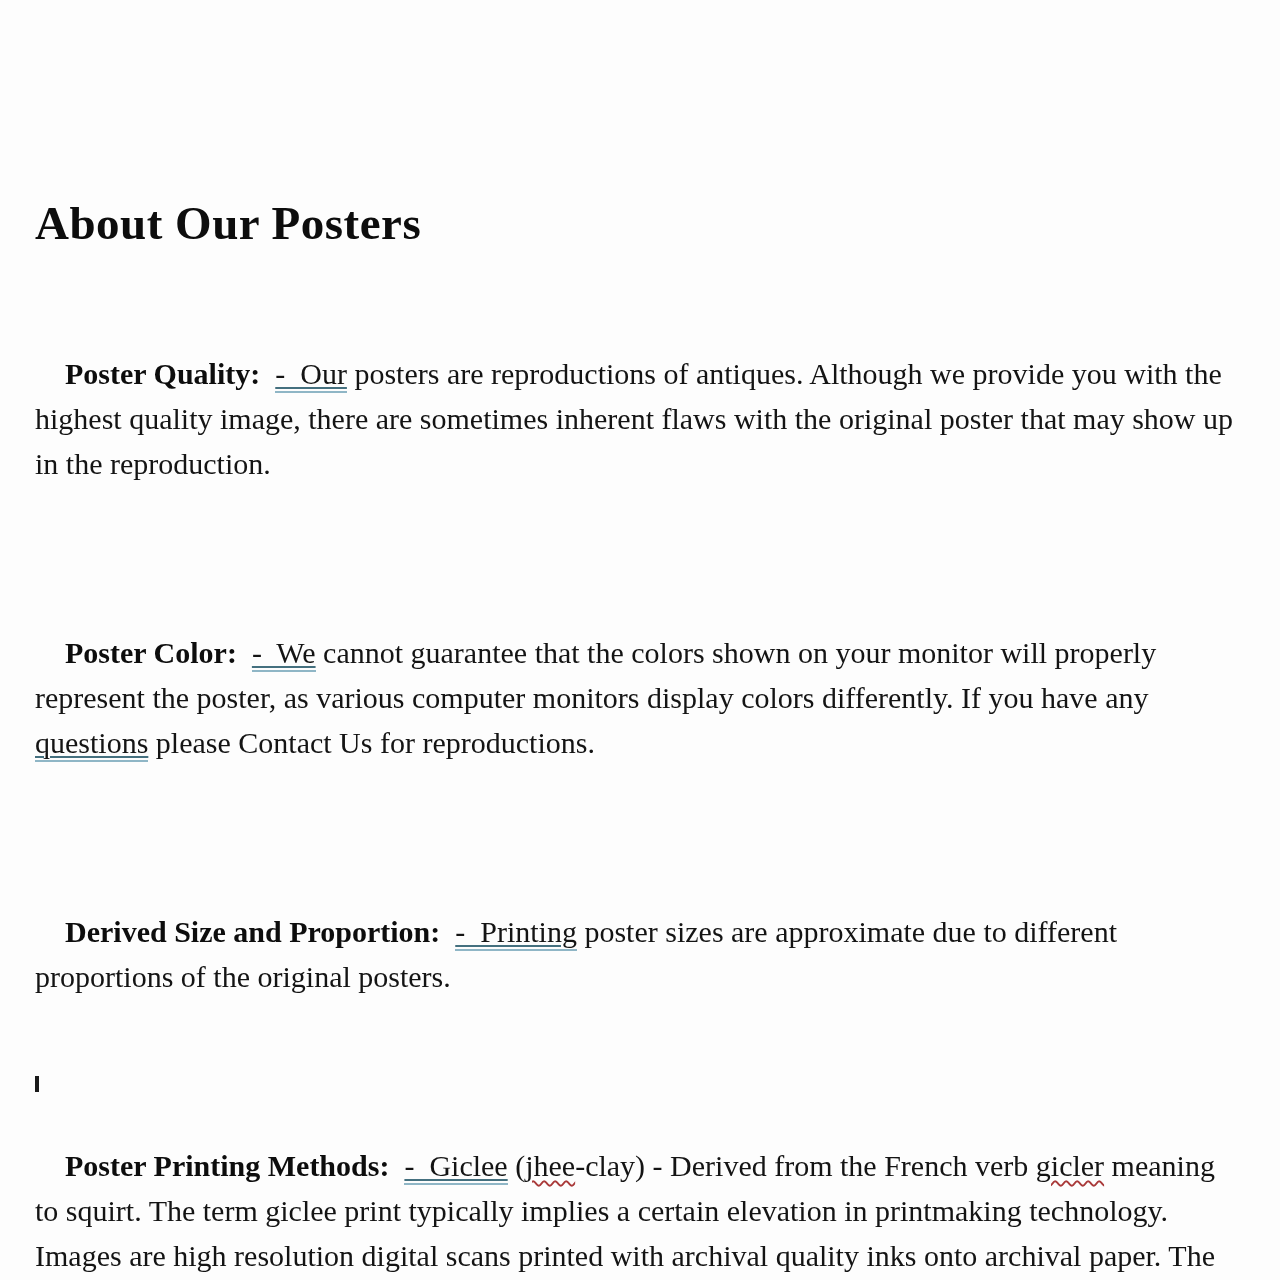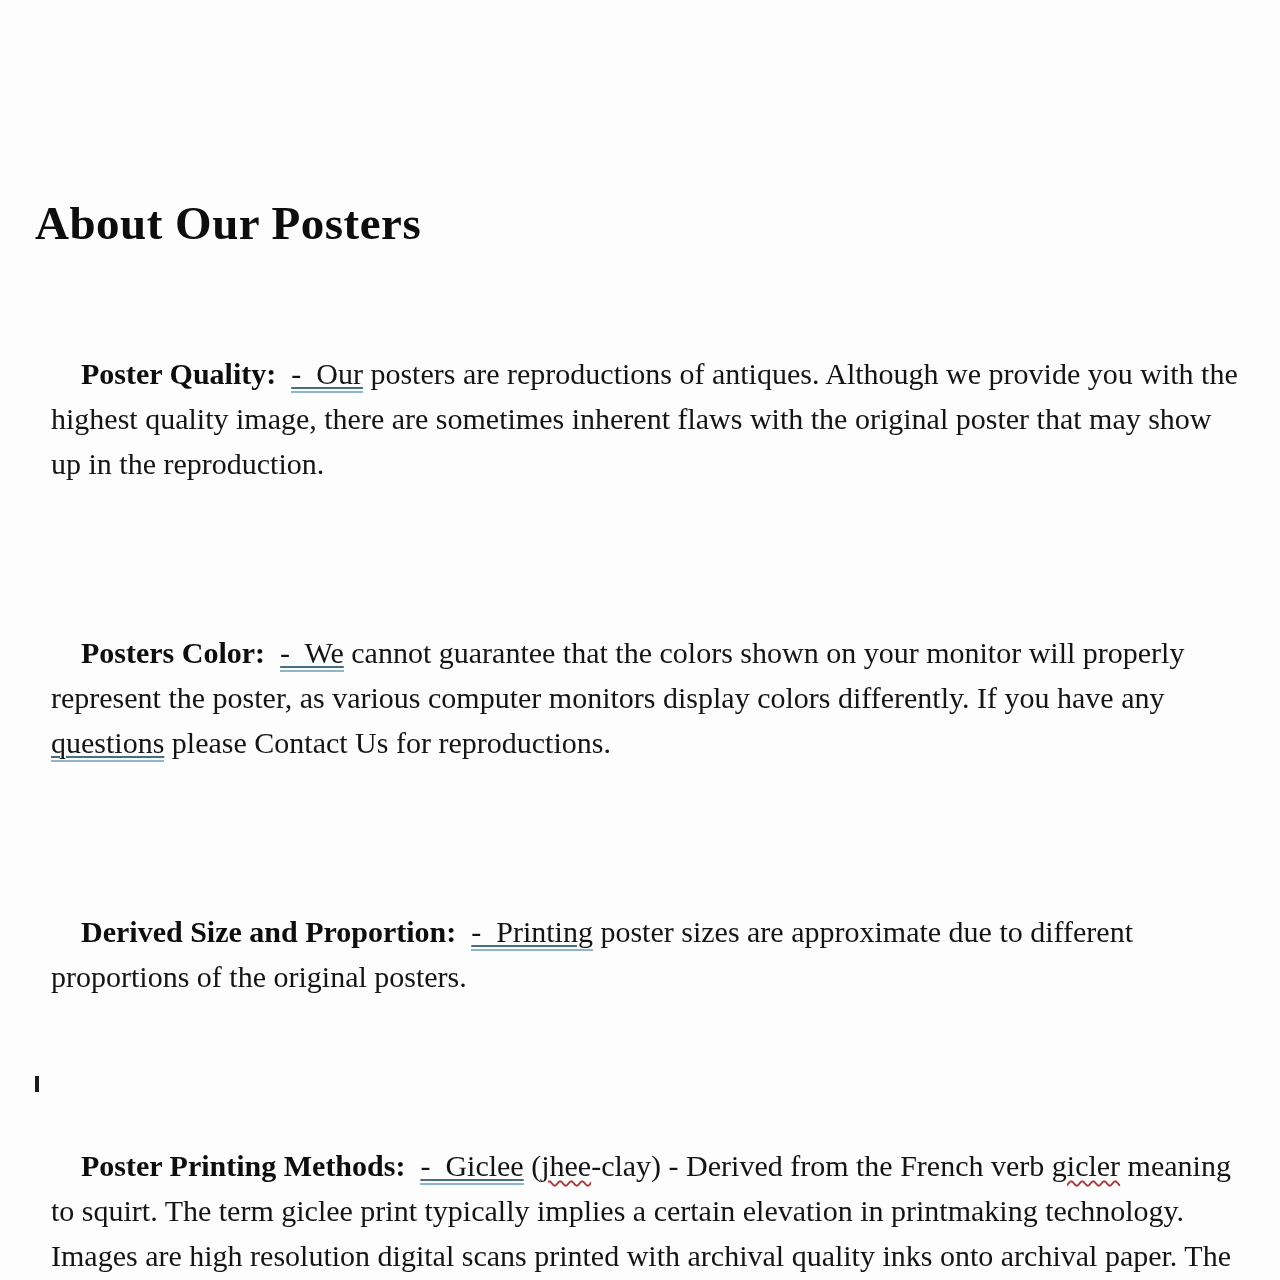--- a/index.html
+++ b/index.html
@@ -30,21 +30,21 @@
     font-weight: bold;
     margin: 0 0 56px 0;
     line-height: 1.15;
     letter-spacing: 0.5px;
     color: #0d0d0d;
     white-space: pre-wrap;
   }
   p.doc-par {
     font-size: 30px;
     line-height: 45px;
-    margin: 0 0 54px 16px;
+    margin: 0 0 54px 0;
     white-space: pre-wrap;
     color: #141414;
   }
   .run-bold {
     font-weight: bold;
     color: #0d0d0d;
   }
   
   .run-link {
     text-decoration: underline;
@@ -75,21 +75,21 @@
 
 <div class="page">
 
   <h1 class="doc-title">About Our Posters</h1>
 
   <p class="doc-par">
     <span class="run-bold">Poster Quality:</span><span>  </span><span class="run-link">-  Our</span><span> posters are reproductions of antiques. Although we provide you with the highest quality image, there are sometimes inherent flaws with the original poster that may show up in the reproduction.</span>
   </p>
 
   <p class="doc-par">
-    <span class="run-bold">Posters Color:</span><span>  </span><span class="run-link">-  We</span><span> cannot guarantee that the colors shown on your monitor will properly represent the poster, as various computer monitors display colors differently. If you have any </span><span class="run-link">questions</span><span> please Contact Us for reproductions.</span>
+    <span class="run-bold">Poster Color:</span><span>  </span><span class="run-link">-  We</span><span> cannot guarantee that the colors shown on your monitor will properly represent the poster, as various computer monitors display colors differently. If you have any </span><span class="run-link">questions</span><span> please Contact Us for reproductions.</span>
   </p>
 
   <p class="doc-par">
     <span class="run-bold">Derived Size and Proportion:</span><span>  </span><span class="run-link">-  Printing</span><span> poster sizes are approximate due to different proportions of the original posters.</span>
   </p>
 
   <p class="doc-par">
     <span class="run-bold">Poster Printing Methods:</span><span>  </span><span class="run-link">-  Giclee</span><span> (</span><span class="run-squiggle">jhee</span><span>-clay) - Derived from the French verb </span><span class="run-squiggle">gicler</span><span> meaning to squirt. The term giclee print typically implies a certain elevation in printmaking technology. Images are high resolution digital scans printed with archival quality inks onto archival paper. The effect is </span>
   </p>
 

